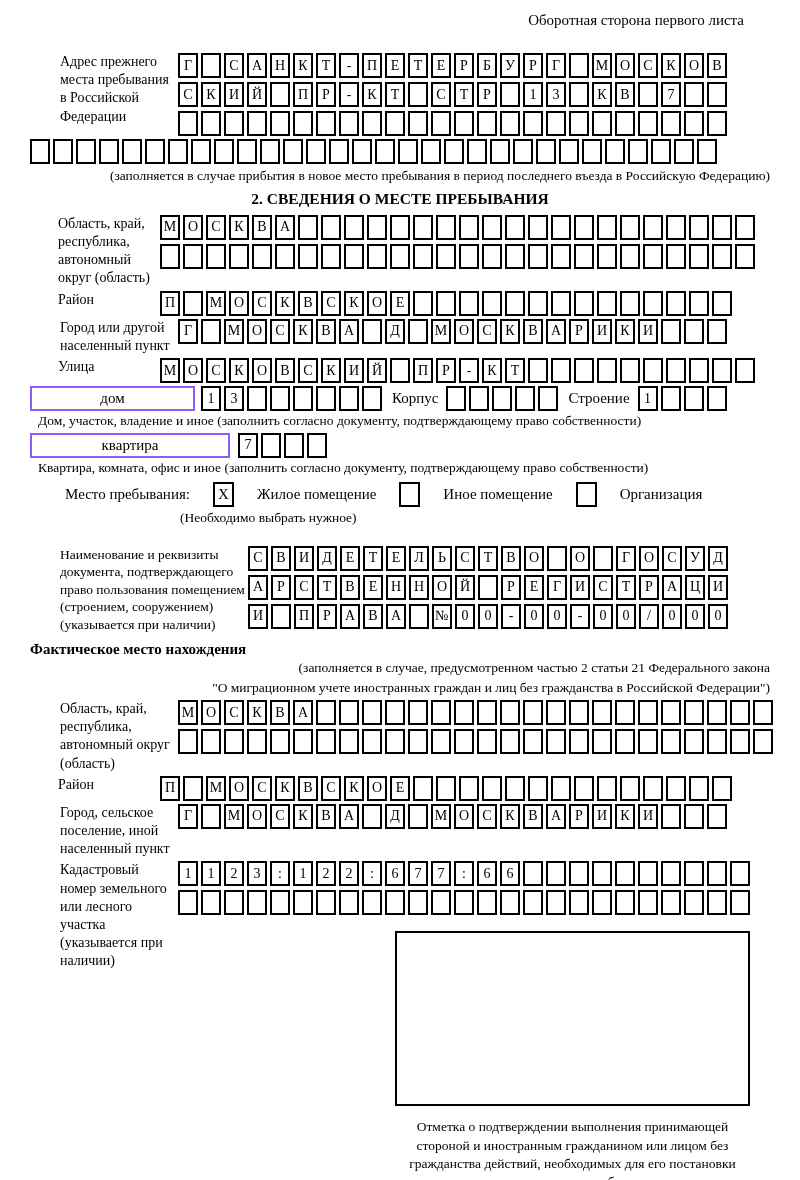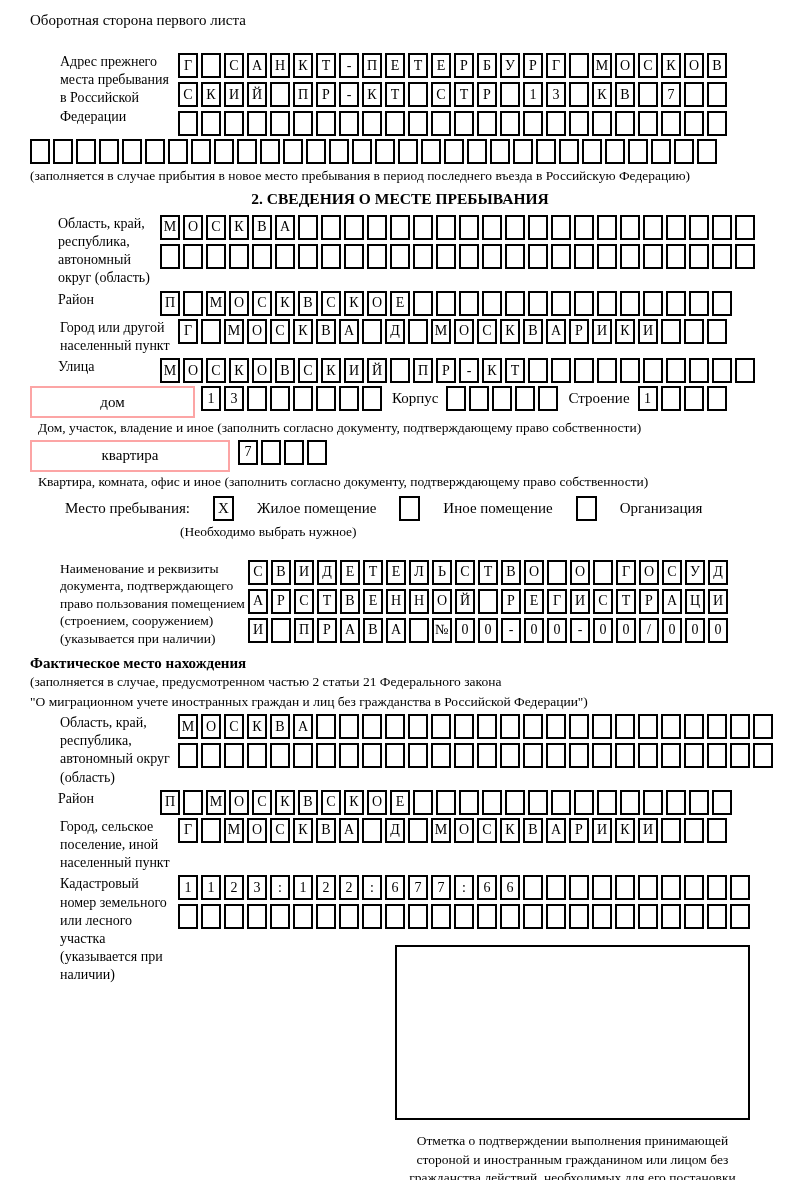--- a/index.html
+++ b/index.html
@@ -3,42 +3,42 @@
 <meta charset="utf-8">
 <style>
   * { box-sizing: border-box; margin: 0; padding: 0; }
   html, body { background: #fff; }
   .page {
     width: 800px; height: 1180px; overflow: hidden;
     padding: 12px 30px 0 30px;
     font-family: "Liberation Serif", serif;
     color: #000; background: #fff;
   }
-  .header-note { font-size: 15px; padding-right: 26px; margin-bottom: 24px; }
+  .header-note { text-align: right; font-size: 15px; padding-right: 26px; margin-bottom: 24px; }
   .block { display: flex; align-items: flex-start; margin-bottom: 3px; }
   .label { font-size: 14px; line-height: 1.3; flex: 0 0 auto; }
   .lab-prev { width: 148px; padding-left: 30px; }
   .lab-130  { width: 130px; padding-left: 28px; }
   .lab-148  { width: 148px; padding-left: 30px; }
   .lab-doc  { width: 218px; padding-left: 30px; font-size: 13.5px; }
   .cells { display: flex; gap: 3px; margin-bottom: 4px; }
   .cell {
     flex: 0 0 20px; width: 20px; height: 25px;
     border: 2px solid #000;
     display: flex; align-items: center; justify-content: center;
     font-size: 14px; line-height: 1;
   }
   .note { font-size: 13.5px; line-height: 1.25; margin-bottom: 3px; }
-  .center { text-align: left; }
+  .center { text-align: right; }
   .left-note { padding-left: 8px; }
   .heading { text-align: center; font-weight: bold; font-size: 15.5px; margin: 5px 0 7px; }
   .subheading { text-align: left; font-weight: bold; font-size: 15px; margin: 8px 0 2px; }
   .domrow { display: flex; align-items: flex-start; margin: 2px 0 2px; }
   .fieldbox {
-    border: 2px solid #fca5a5; height: 32px;
+    border: 2px solid #8b5cf6; height: 25px;
     display: flex; align-items: center; justify-content: center;
     font-size: 15px; flex: 0 0 auto;
   }
   .dombox { width: 165px; margin-right: 6px; }
   .kvbox  { width: 200px; margin-right: 8px; }
   .inline-lab { font-size: 15px; line-height: 25px; white-space: nowrap; }
   .ml10 { margin-left: 10px; margin-right: 8px; }
   .stayrow { display: flex; align-items: center; gap: 23px; font-size: 15px; padding-left: 35px; margin: 5px 0 3px; }
   .cbox {
     width: 21px; height: 25px; border: 2px solid #000; flex: 0 0 auto;

